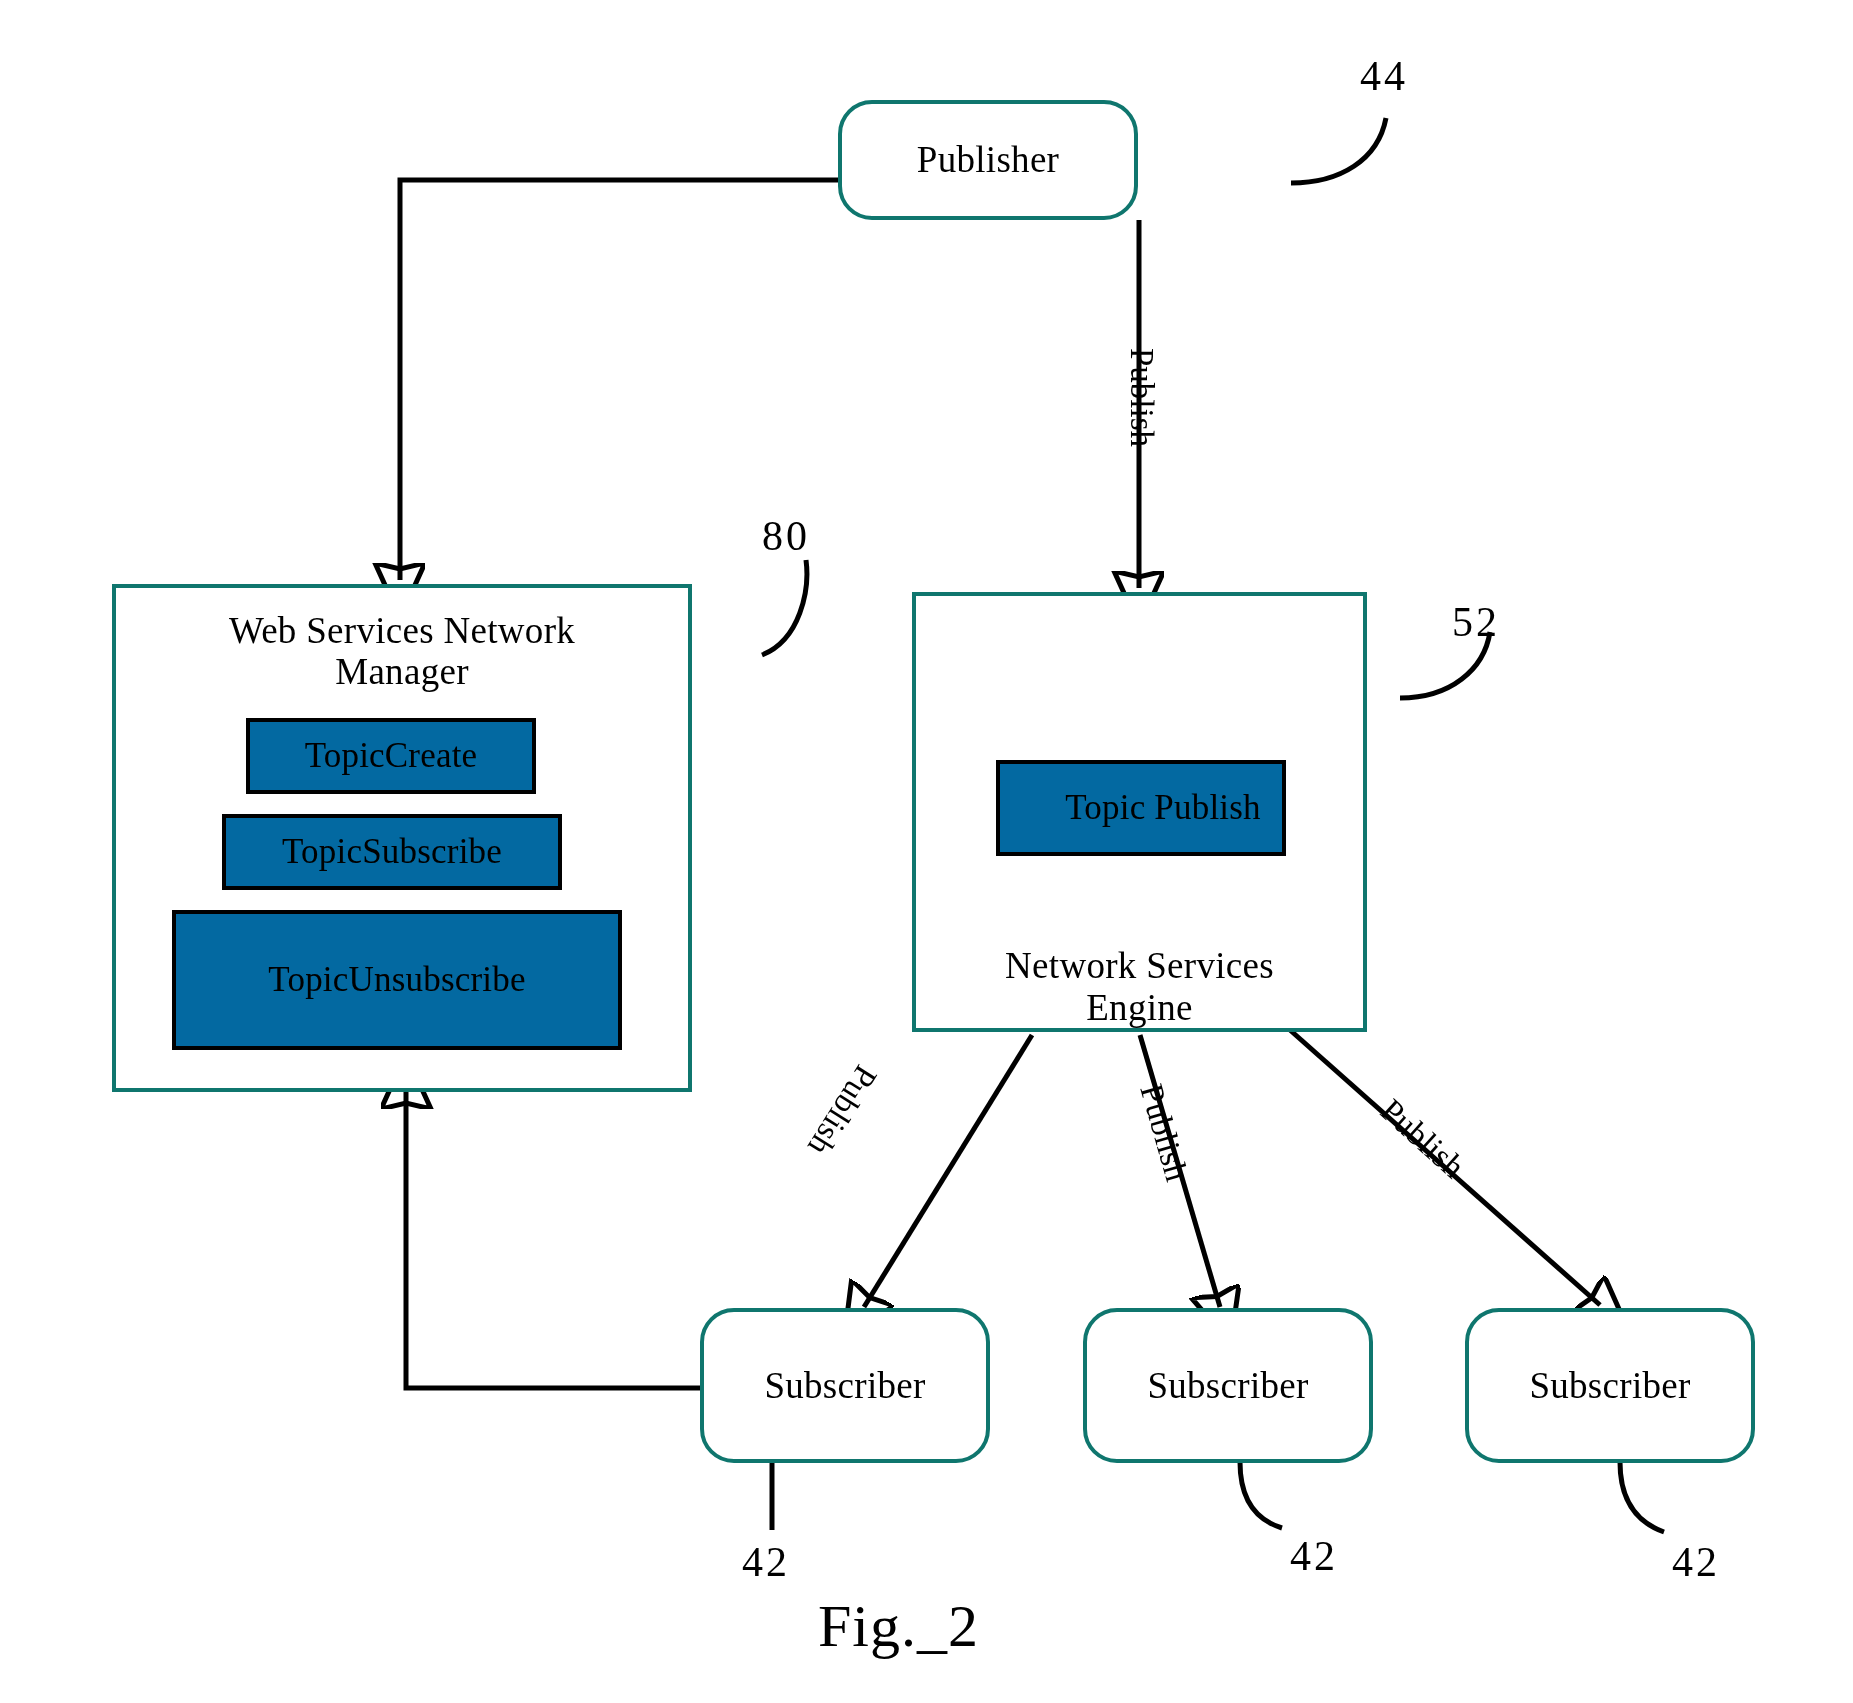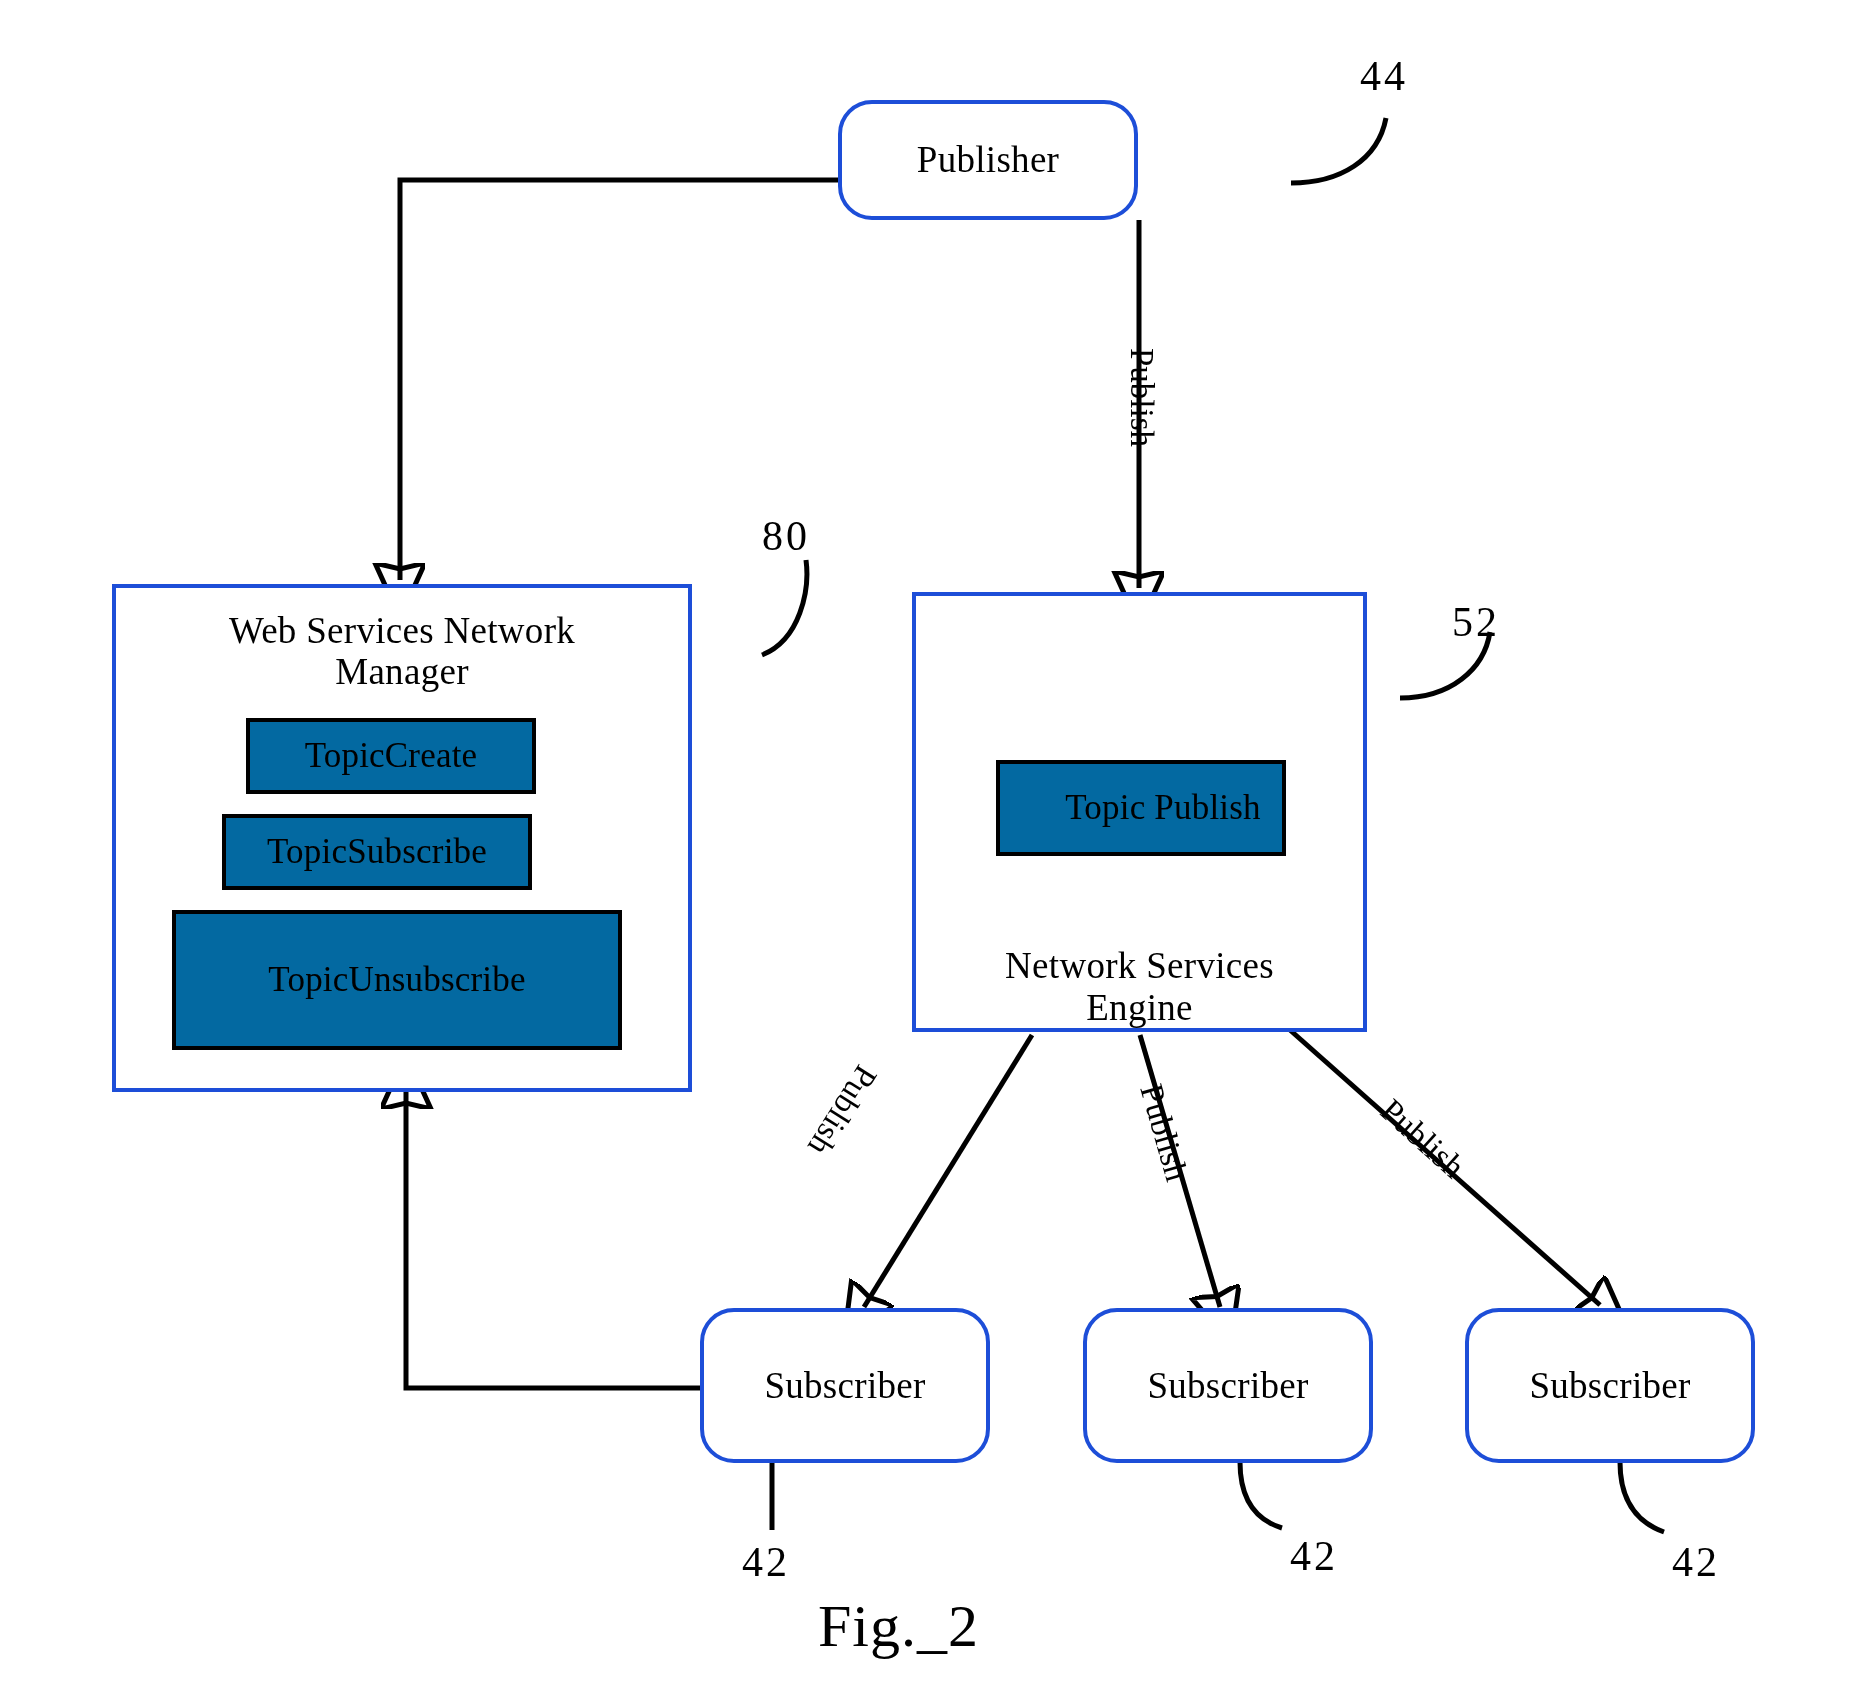--- a/index.html
+++ b/index.html
@@ -17,21 +17,21 @@
   }
   #canvas {
     position: absolute;
     inset: 0;
     width: 1853px;
     height: 1703px;
   }
   .node {
     position: absolute;
     box-sizing: border-box;
-    border: 4px solid #1d4ed8;
+    border: 4px solid #0f766e;
     background: #fff;
     display: flex;
     flex-direction: column;
     align-items: center;
     text-align: center;
     line-height: 1.12;
   }
   .rounded {
     border-radius: 34px;
     justify-content: center;
@@ -114,21 +114,21 @@
 </div>
 <div class="ref" style="left:1360px; top:52px;">44</div>
 
 <div class="node" id="wsn-manager" style="left:112px; top:584px; width:580px; height:508px; padding-top:22px;">
   <div class="node-title">Web Services Network
 Manager</div>
 </div>
 <div class="inner-box" style="left:246px; top:718px; width:290px; height:76px;">
   <span>TopicCreate</span>
 </div>
-<div class="inner-box" style="left:222px; top:814px; width:310px; height:76px;">
+<div class="inner-box" style="left:222px; top:814px; width:340px; height:76px;">
   <span>TopicSubscribe</span>
 </div>
 <div class="inner-box" style="left:172px; top:910px; width:450px; height:140px;">
   <span>TopicUnsubscribe</span>
 </div>
 <div class="ref" style="left:762px; top:512px;">80</div>
 
 <div class="node" id="network-services-engine" style="left:912px; top:592px; width:455px; height:440px; padding-top:22px;justify-content:flex-end;">
   <div class="node-title">Network Services
 Engine</div>

